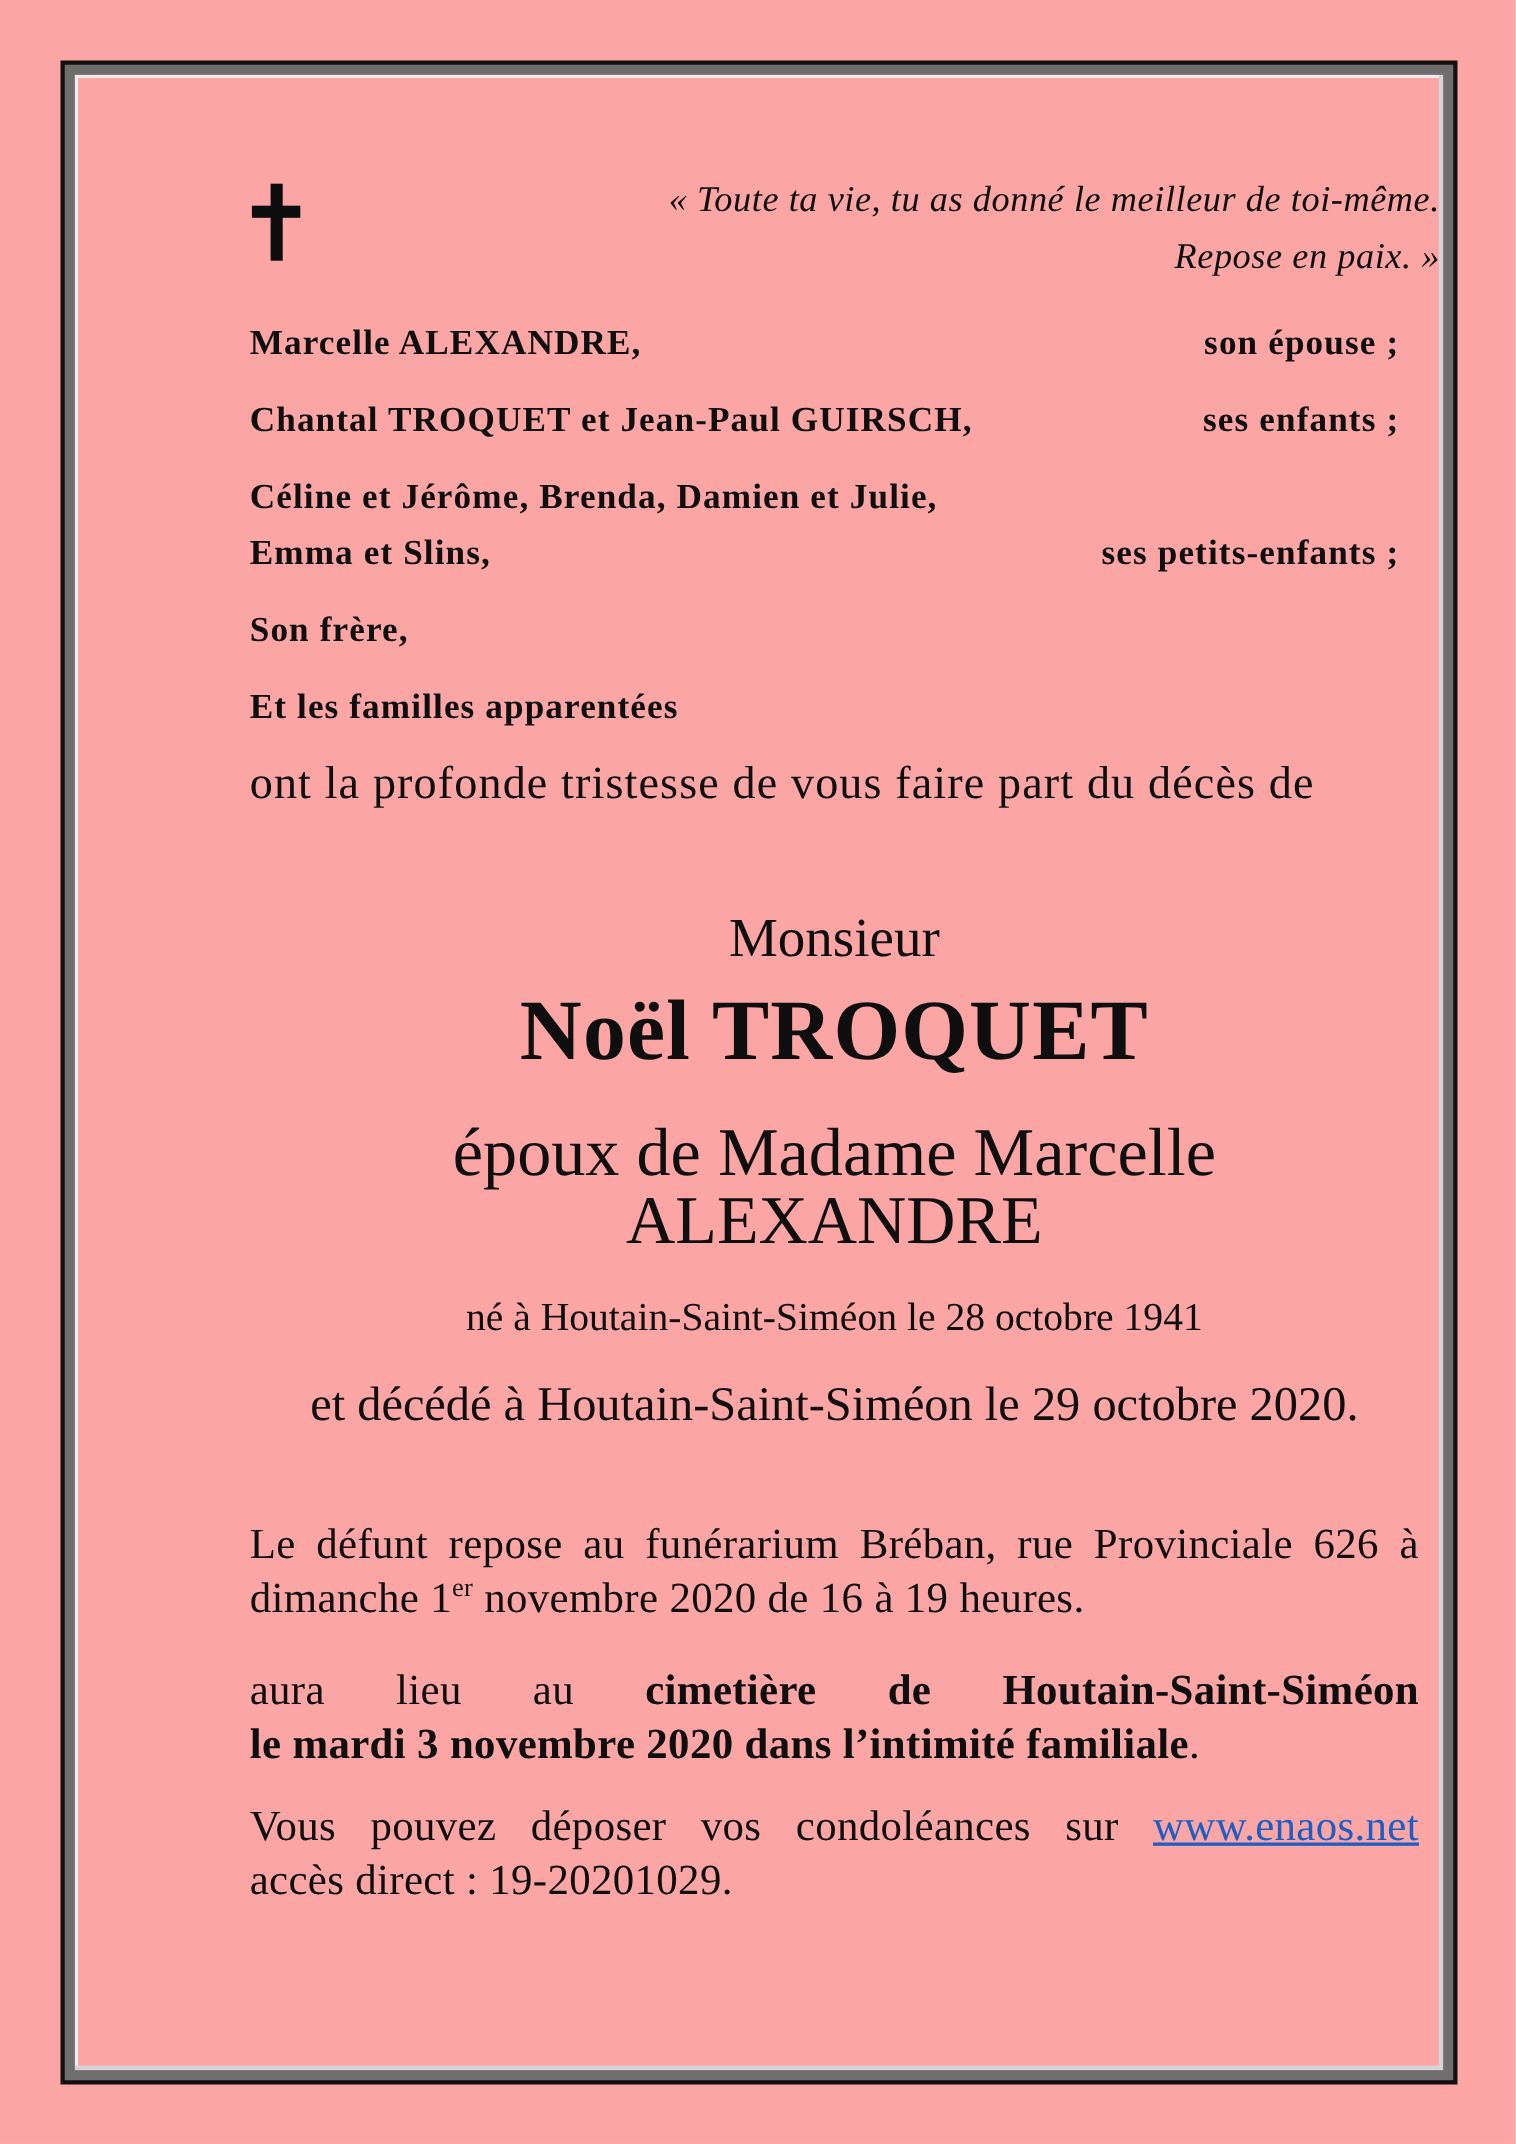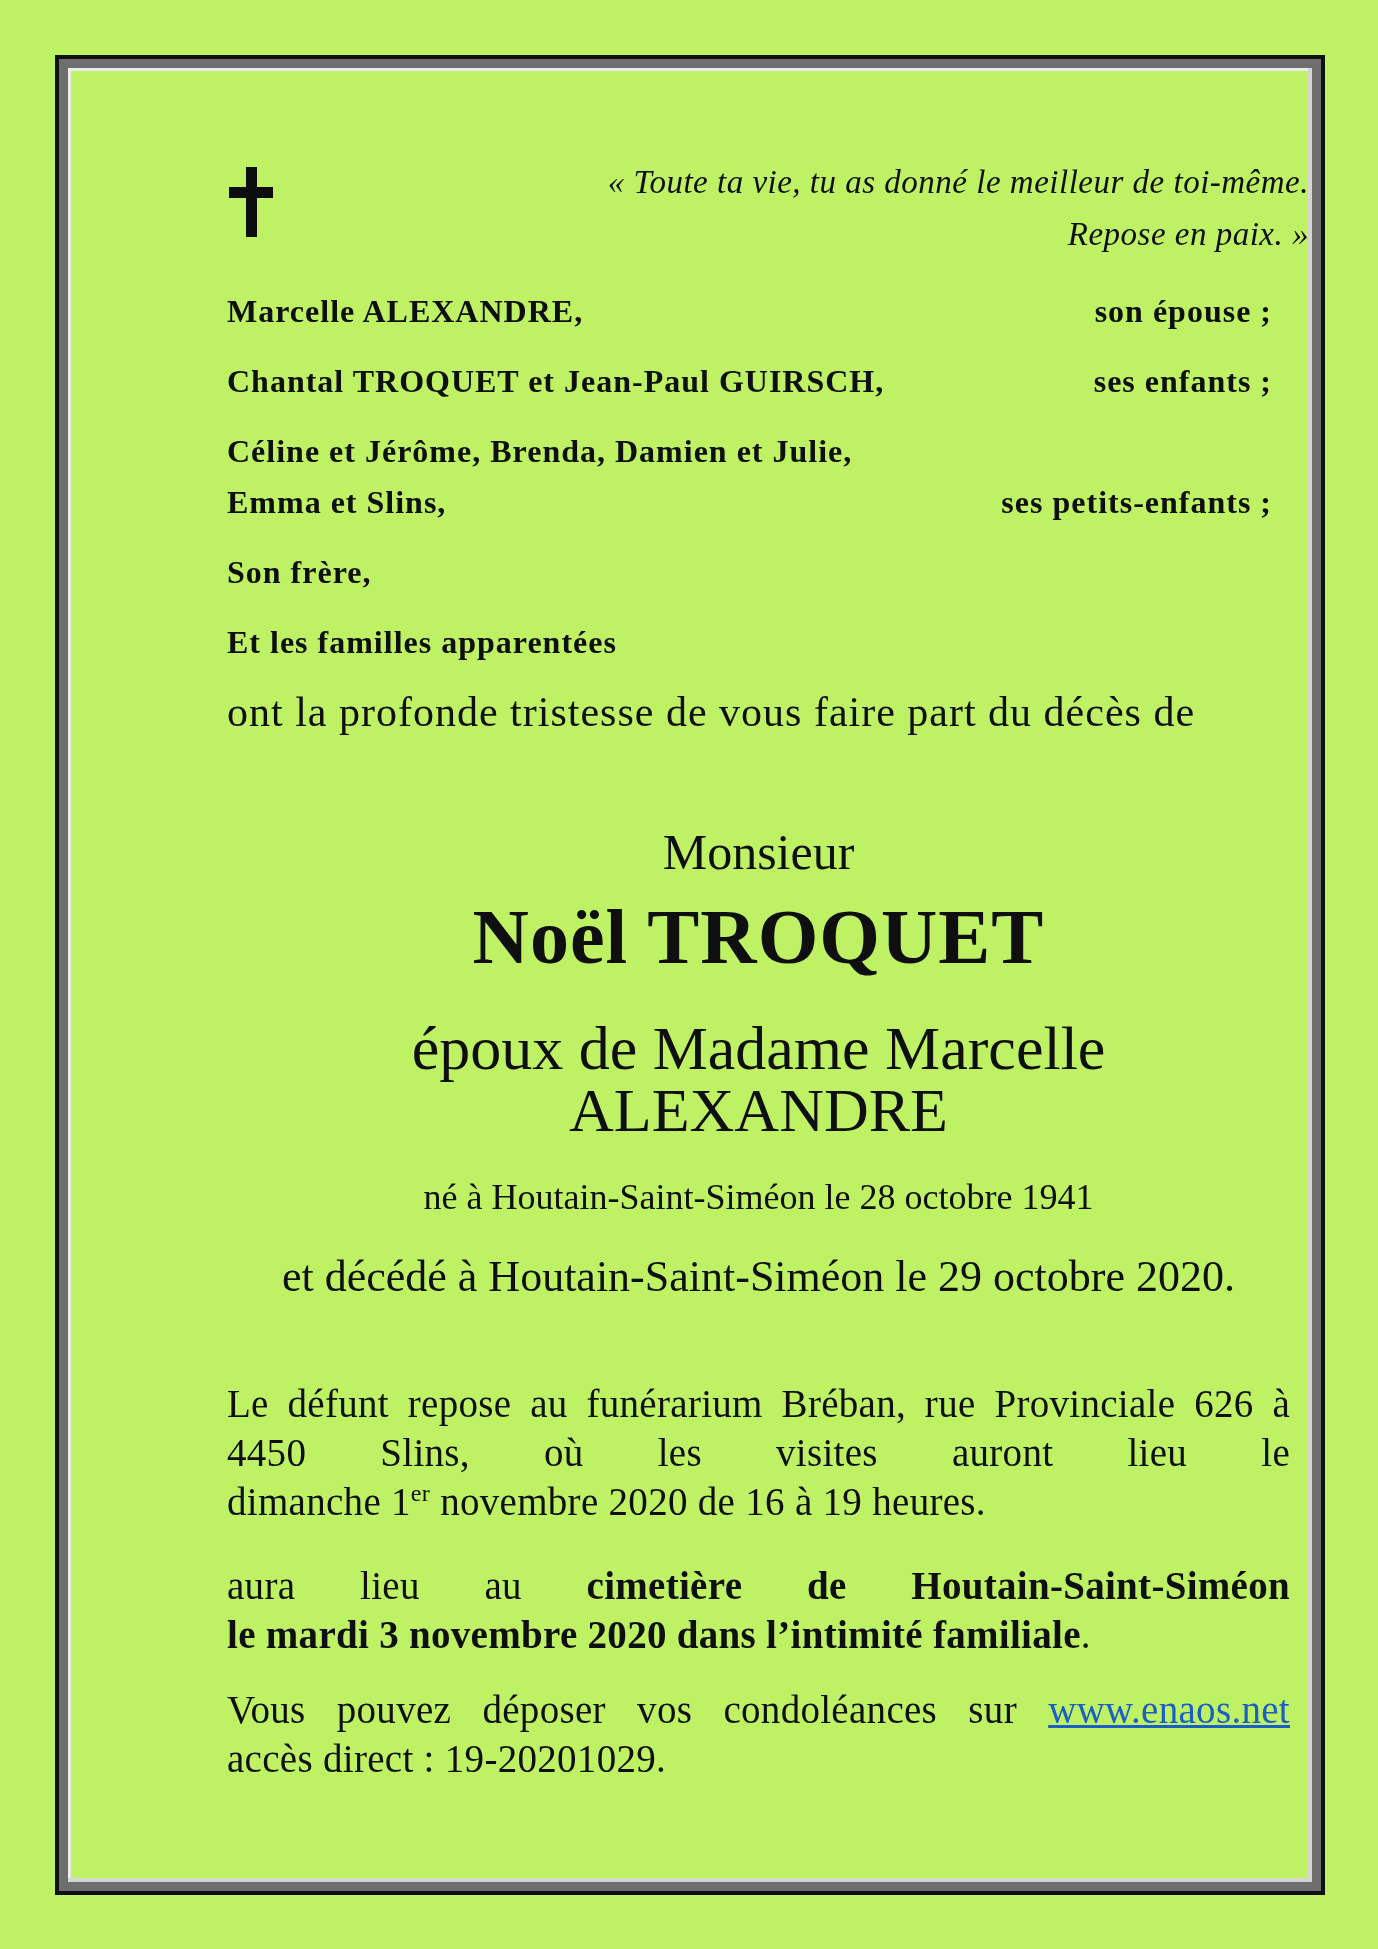--- a/index.html
+++ b/index.html
@@ -4,21 +4,21 @@
 <style>
   html, body {
     margin: 0;
     padding: 0;
     background: #ffffff;
   }
   .page {
     position: relative;
     width: 1378px;
     height: 1949px;
-    background: #bef264;
+    background: #fca5a5;
     font-family: "Liberation Serif", "DejaVu Serif", serif;
     color: #0f0f0f;
     overflow: hidden;
   }
   
   .frame {
     position: absolute;
     left: 55px;
     top: 55px;
     width: 1270px;
@@ -204,21 +204,20 @@
       </div>
 
       <div class="title-monsieur">Monsieur</div>
       <div class="deceased-name">Noël TROQUET</div>
       <div class="spouse-line">époux de Madame Marcelle ALEXANDRE</div>
       <div class="birth-line">né à Houtain-Saint-Siméon le 28 octobre 1941</div>
       <div class="death-line">et décédé à Houtain-Saint-Siméon le 29 octobre 2020.</div>
 
       <div class="para para-visitation">
         <div class="pline jl"><span>Le défunt repose au funérarium Bréban, rue Provinciale 626 à</span></div>
-        <div class="pline jl"><span>4450 Slins, où les visites auront lieu le</span></div>
         <div class="pline"><span>dimanche 1</span><sup>er</sup><span> novembre 2020 de 16 à 19 heures.</span></div>
       </div>
 
       <div class="para para-ceremony">
         <div class="pline jl"><span>aura lieu au </span><span class="bold">cimetière de Houtain-Saint-Siméon</span></div>
         <div class="pline"><span class="bold">le mardi 3 novembre 2020 dans l’intimité familiale</span><span>.</span></div>
       </div>
 
       <div class="para para-condolences">
         <div class="pline jl"><span>Vous pouvez déposer vos condoléances sur </span><a class="link">www.enaos.net</a></div>

